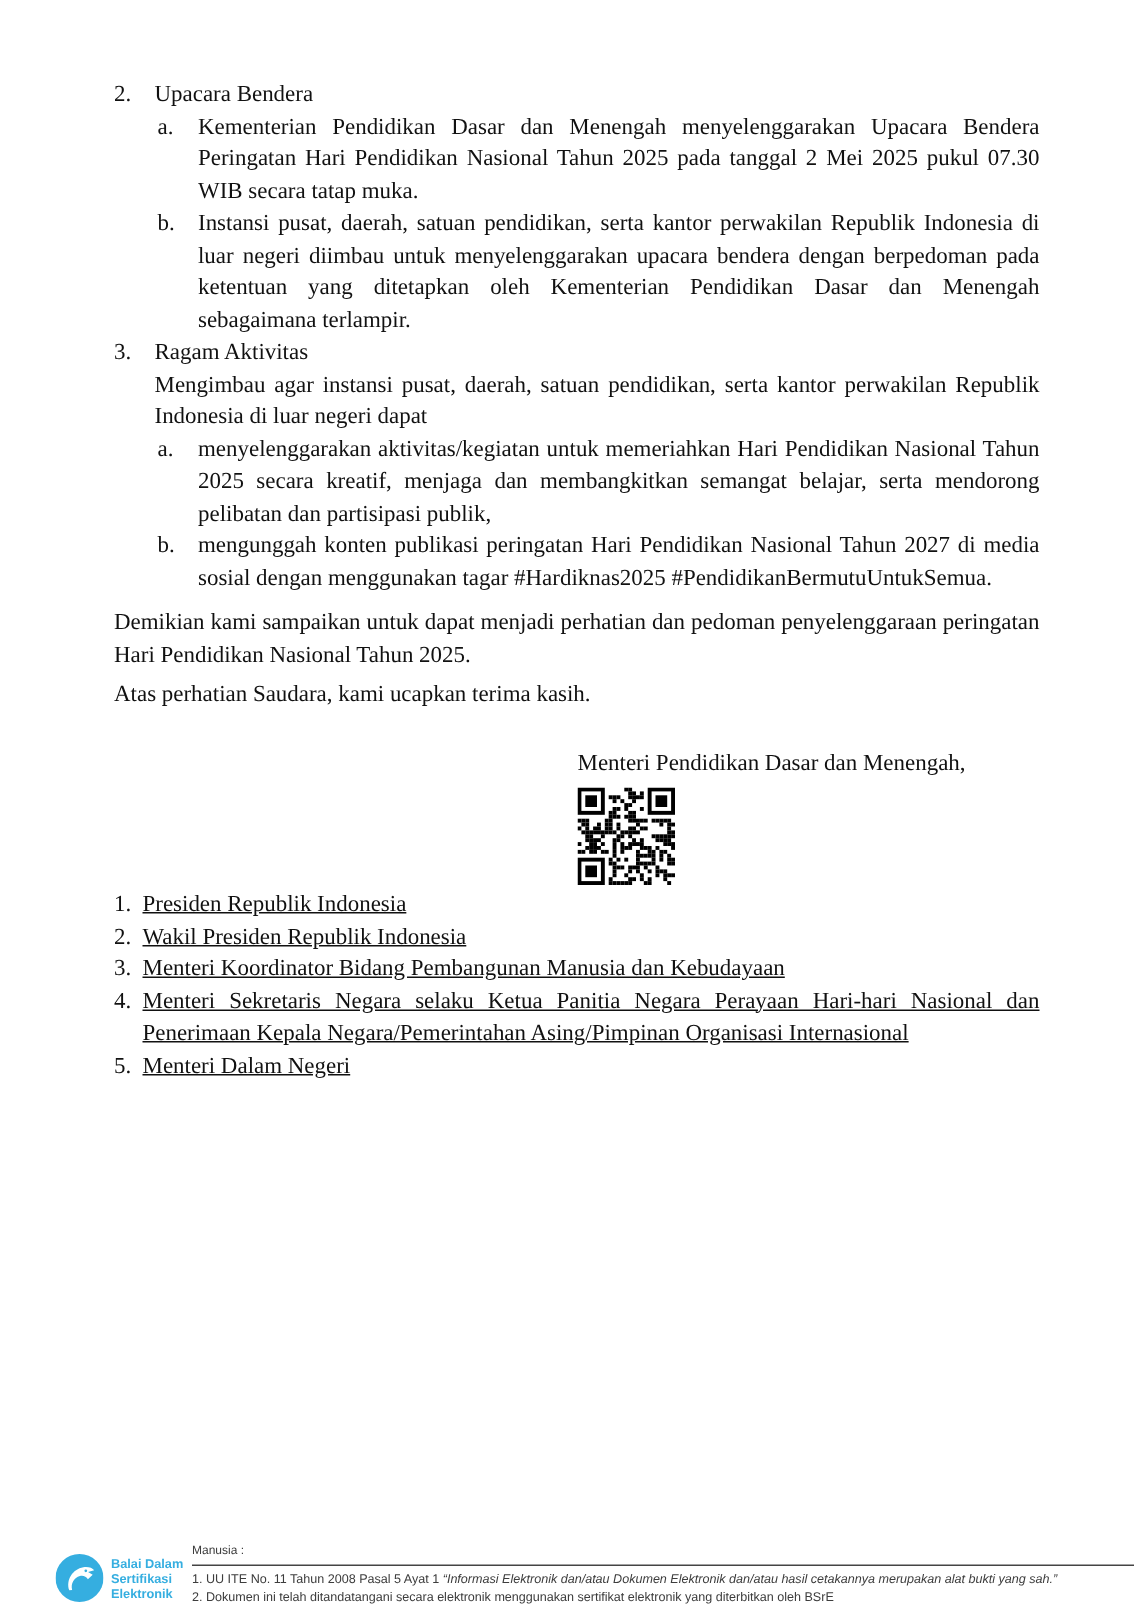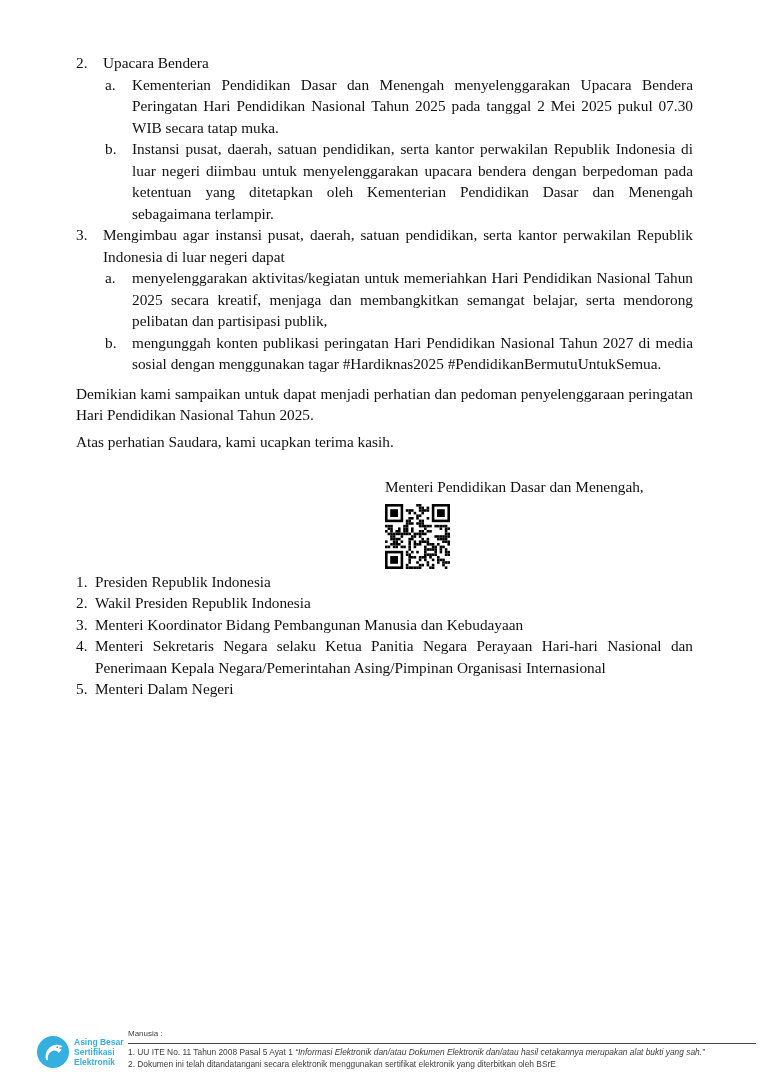--- a/index.html
+++ b/index.html
@@ -25,21 +25,21 @@
   .p1{margin:8px 0 0 0;}
   .p2{margin:5px 0 0 0;}
   
   .sig{margin-top:24px;margin-left:309px;}
   .sig-qr{margin-top:6px;width:65px;height:65px;}
   .sig-name{margin-top:4px;}
   
   .temb{margin-top:2px;}
   .t-row{display:flex;}
   .t-num{width:19px;flex:none;}
-  .t-body{flex:1;min-width:0;text-align:justify;}
+  .t-body{flex:1;min-width:0;text-align:justify;text-decoration:underline;}
   
   .footer{position:absolute;left:0;right:0;bottom:0;height:56px;
     font-family:"Liberation Sans","DejaVu Sans",sans-serif;color:#3d3d3d;}
   .logo-wrap{position:absolute;left:37px;top:12px;display:flex;align-items:center;}
   .logo-circle{width:32px;height:32px;flex:none;}
   .logo-text{margin-left:5px;font-size:8.5px;line-height:10px;font-weight:bold;}
   .catatan{position:absolute;left:128px;top:5px;font-size:8px;line-height:10px;}
   .foot-rule{position:absolute;left:128px;right:8px;top:19px;border-top:1px solid #444;}
   .notes{position:absolute;left:128px;right:16px;top:22px;font-size:8.4px;line-height:12px;}
   .note-quote{font-style:italic;}
@@ -61,20 +61,21 @@
         <div class="sub">
           <div class="snum">b.</div>
           <div class="sbody">Instansi pusat, daerah, satuan pendidikan, serta kantor perwakilan Republik Indonesia di luar negeri diimbau untuk menyelenggarakan upacara bendera dengan berpedoman pada ketentuan yang ditetapkan oleh Kementerian Pendidikan Dasar dan Menengah sebagaimana terlampir.</div>
         </div>
       </div>
     </div>
 
     <div class="li">
       <div class="num">3.</div>
       <div class="li-body">
+        <div>Ragam Aktivitas</div>
         <div class="just">Mengimbau agar instansi pusat, daerah, satuan pendidikan, serta kantor perwakilan Republik Indonesia di luar negeri dapat</div>
         <div class="sub">
           <div class="snum">a.</div>
           <div class="sbody">menyelenggarakan aktivitas/kegiatan untuk memeriahkan Hari Pendidikan Nasional Tahun 2025 secara kreatif, menjaga dan membangkitkan semangat belajar, serta mendorong pelibatan dan partisipasi publik,</div>
         </div>
         <div class="sub">
           <div class="snum">b.</div>
           <div class="sbody">mengunggah konten publikasi peringatan Hari Pendidikan Nasional Tahun 2027 di media sosial dengan menggunakan tagar #Hardiknas2025 #PendidikanBermutuUntukSemua.</div>
         </div>
       </div>
@@ -334,21 +335,21 @@
   <footer class="footer">
     <div class="logo-wrap">
       <span class="logo-circle">
         <svg width="32" height="32" viewBox="0 0 32 32">
           <circle cx="16" cy="16" r="16" fill="#35aee0"></circle>
           <path fill="#ffffff" d="M9.2,24.2c-2.4-6.8,2.2-14.2,9.4-15.4c3.1-0.5,6,0.4,7.2,2l-4.1,1.2l3.1,1.8l-3.2,3.1 c-1.1-1.9-3.2-2.8-5.3-2.2c-4,1.1-6.3,5.1-5.2,9.3z"></path>
           <circle cx="20.2" cy="11.2" r="0.9" fill="#35aee0"></circle>
         </svg>
       </span>
       <span class="logo-text" id="logo-text" style="color: rgb(53, 174, 224);">
-        <span>Asing Besar</span><br>
+        <span>Balai Dalam</span><br>
         <span>Sertifikasi</span><br>
         <span>Elektronik</span>
       </span>
     </div>
     <div class="catatan">Manusia :</div>
     <div class="foot-rule"></div>
     <div class="notes">
       <div><span>1. UU ITE No. 11 Tahun 2008 Pasal 5 Ayat 1 </span><span class="note-quote">“Informasi Elektronik dan/atau Dokumen Elektronik dan/atau hasil cetakannya merupakan alat bukti yang sah.”</span></div>
       <div>2. Dokumen ini telah ditandatangani secara elektronik menggunakan sertifikat elektronik yang diterbitkan oleh BSrE</div>
     </div>

